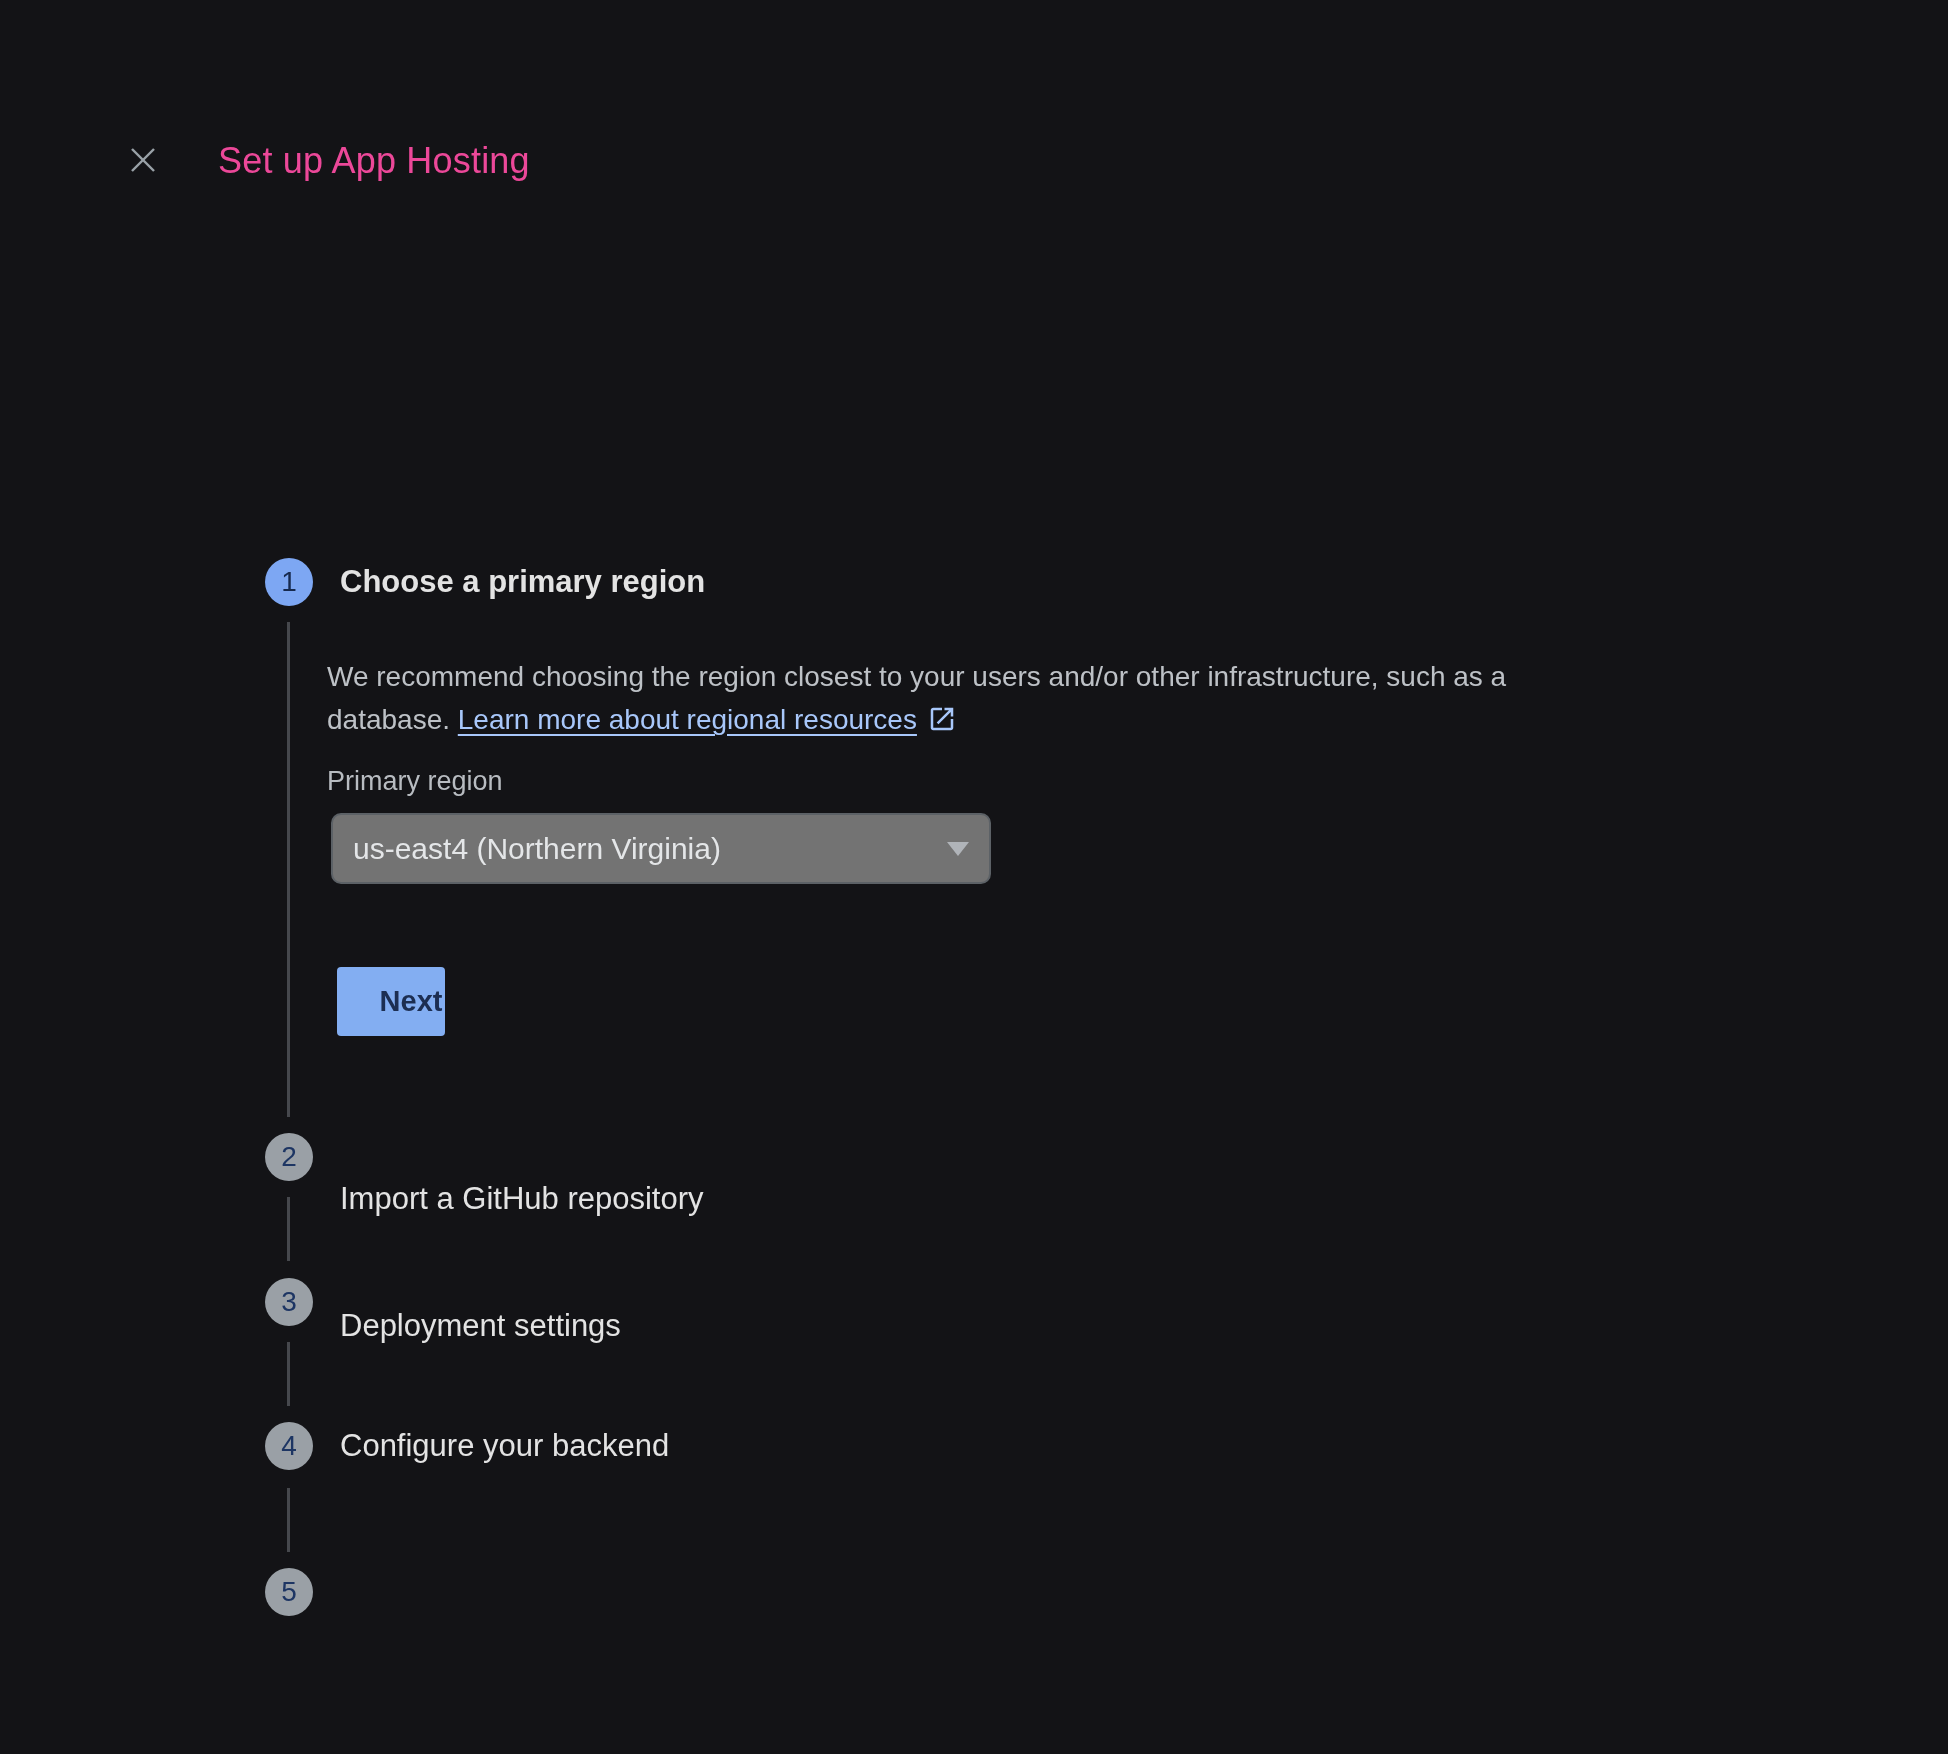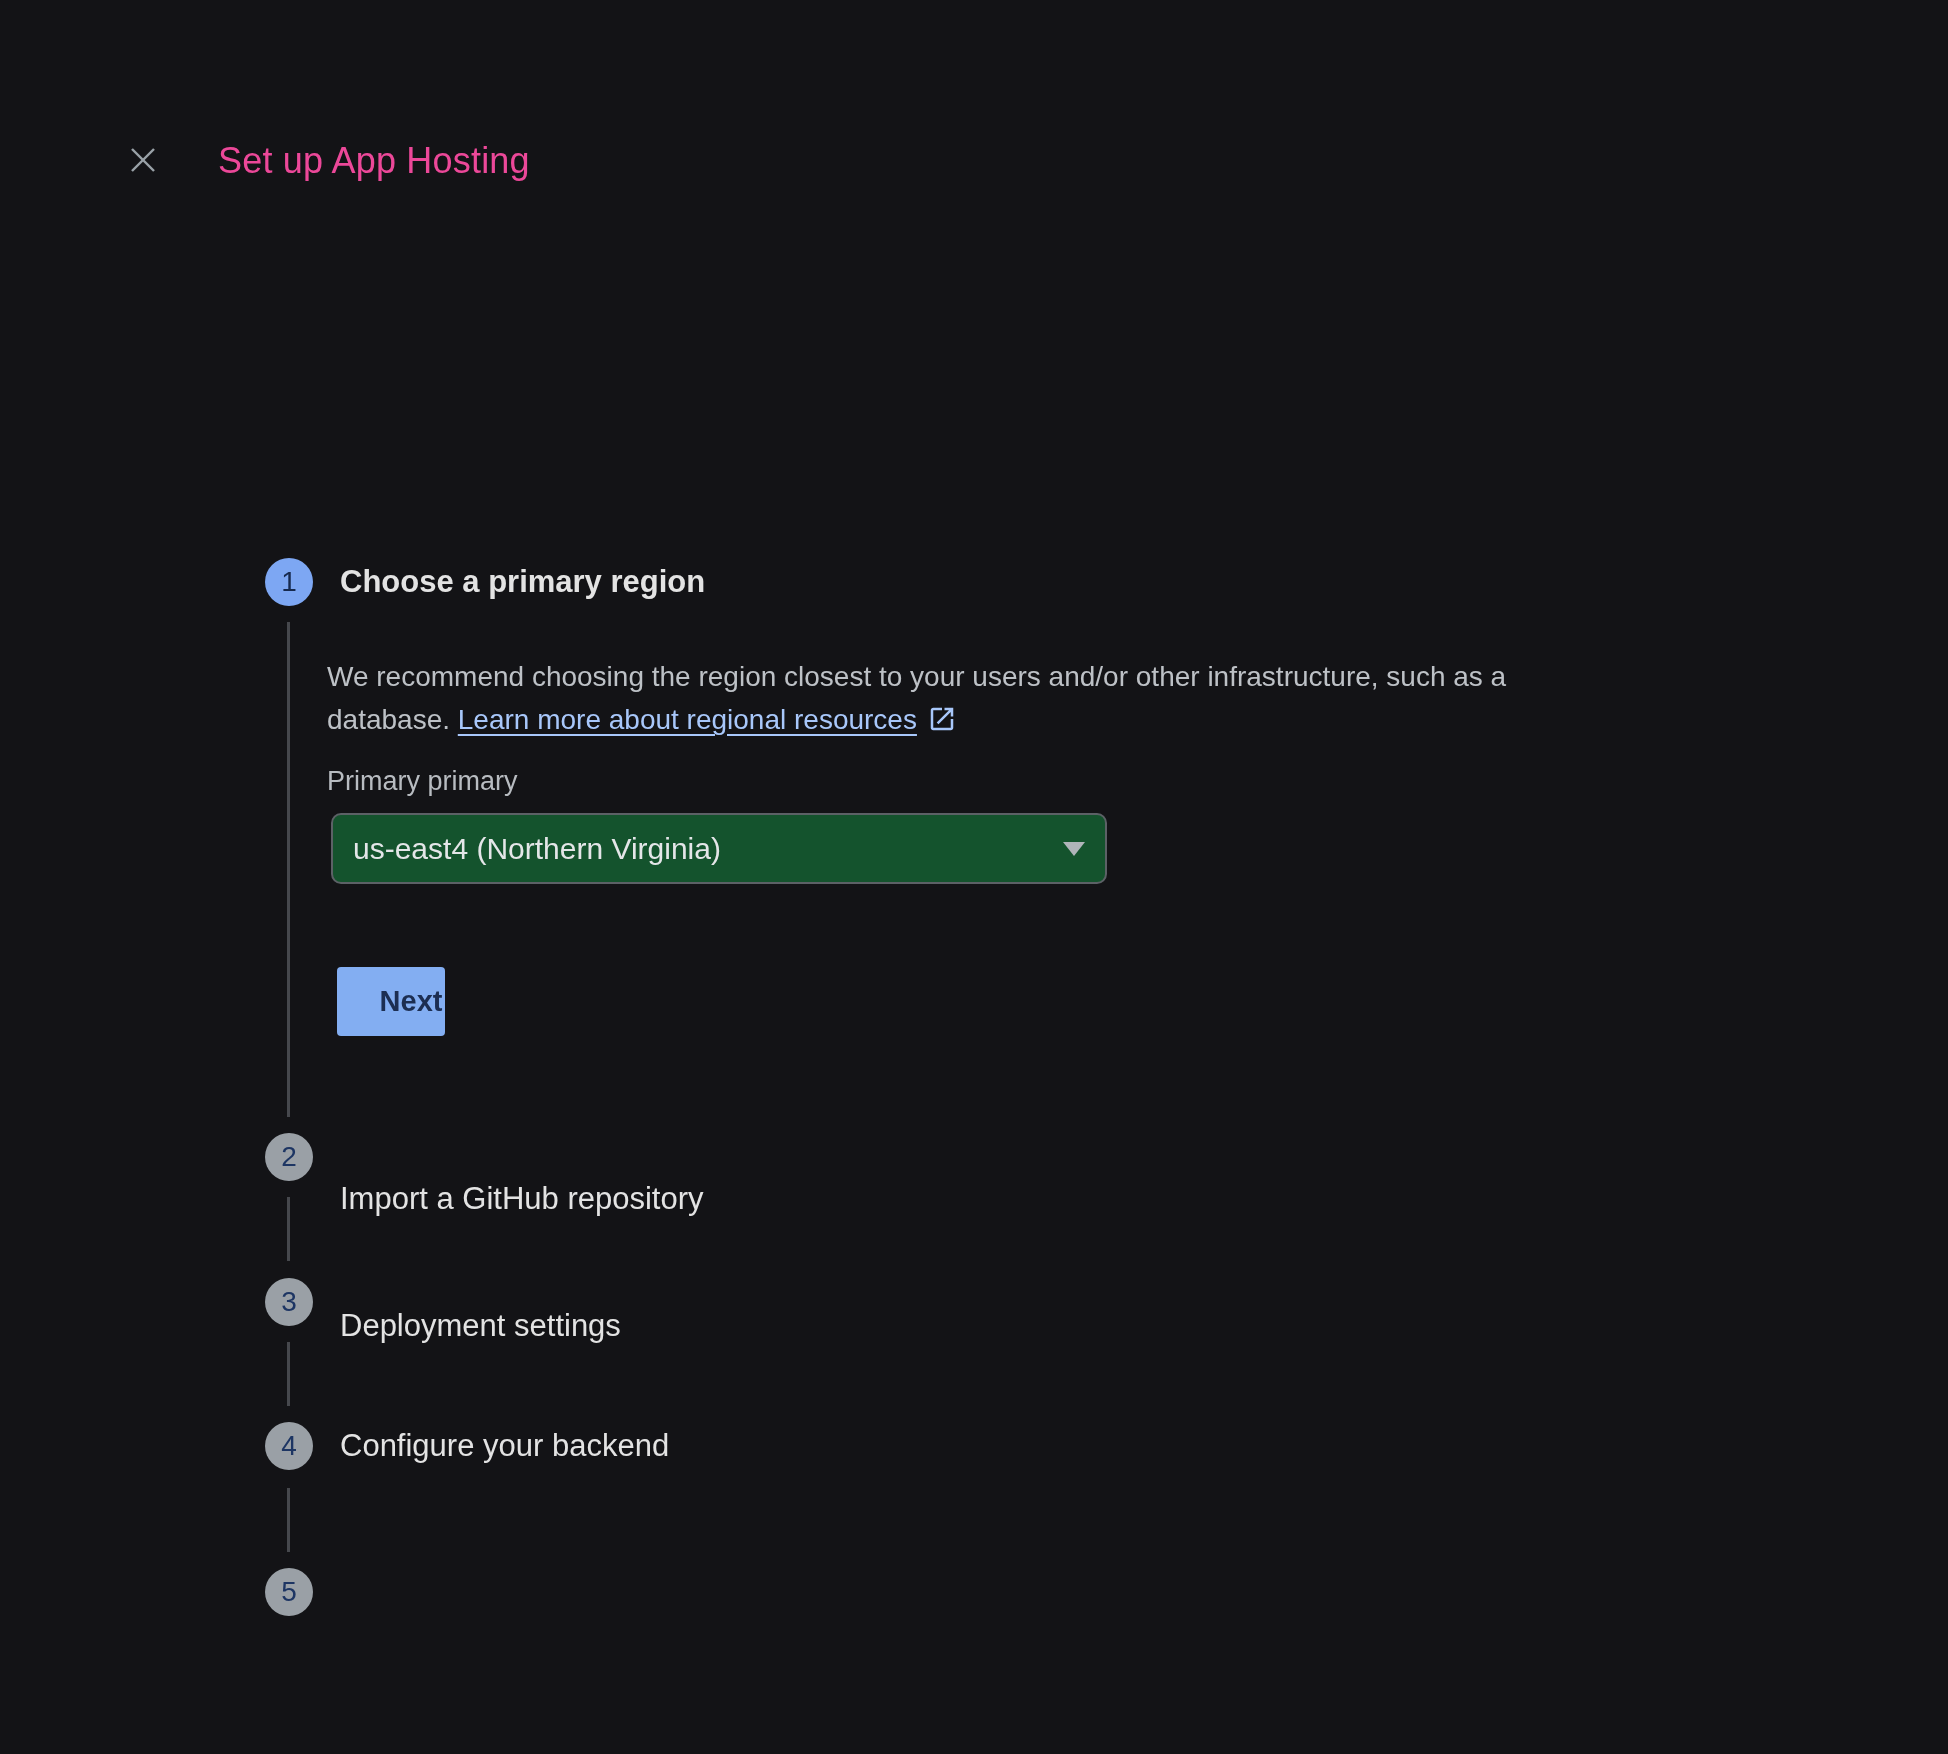--- a/index.html
+++ b/index.html
@@ -56,21 +56,21 @@
 
   
   .desc{position:absolute;left:327px;top:655px;font-size:28px;line-height:43px;color:var(--text-gray);}
   .link{color:var(--link-blue);text-decoration:underline;text-decoration-thickness:2px;
     text-underline-offset:5px;cursor:pointer;}
   .ext-icon{display:inline-block;margin-left:10px;vertical-align:-5px;}
   .ext-icon svg{width:30px;height:30px;fill:var(--link-blue);}
 
   .field-label{position:absolute;left:327px;top:766px;font-size:27px;color:#b8bcc1;}
 
-  .select{position:absolute;left:331px;top:813px;width:776px;height:71px;background:#14532d;
+  .select{position:absolute;left:331px;top:813px;width:660px;height:71px;background:#737373;
     border:2px solid #5c6166;border-radius:10px;display:flex;align-items:center;
     justify-content:space-between;padding:0 20px;cursor:pointer;}
   .select-value{font-size:30px;color:#e4e6e8;}
   .select-caret svg{width:22px;height:14px;fill:#b0b4b9;display:block;}
 
   .next-btn{position:absolute;left:337px;top:967px;width:108px;height:69px;border:none;
     border-radius:4px;background:var(--button-bg);color:var(--button-text);
     font-size:29px;font-weight:600;font-family:"Liberation Sans", sans-serif;
     display:flex;align-items:center;justify-content:center;cursor:pointer;padding-left:40px;}
 </style>
@@ -114,21 +114,21 @@
   <div class="step-label l3">Deployment settings</div>
   <div class="step-label l4">Configure your backend</div>
 
   <div class="desc">
     <div>We recommend choosing the region closest to your users and/or other infrastructure, such as a</div>
     <div><span>database. </span><a class="link">Learn more about regional resources</a><span class="ext-icon"><svg viewBox="0 0 24 24">
             <path d="M19 19H5V5h7V3H5c-1.11 0-2 .9-2 2v14c0 1.1.89 2 2 2h14c1.1 0 2-.9 2-2v-7h-2v7zM14 3v2h3.59l-9.83 9.83 1.41 1.41L19 6.41V10h2V3h-7z"></path>
           </svg></span></div>
   </div>
 
-  <div class="field-label">Primary primary</div>
+  <div class="field-label">Primary region</div>
 
   <div class="select">
     <span class="select-value">us-east4 (Northern Virginia)</span>
     <span class="select-caret">
       <svg viewBox="0 0 22 14">
           <path d="M0 0h22L11 14z"></path>
         </svg>
     </span>
   </div>
 

